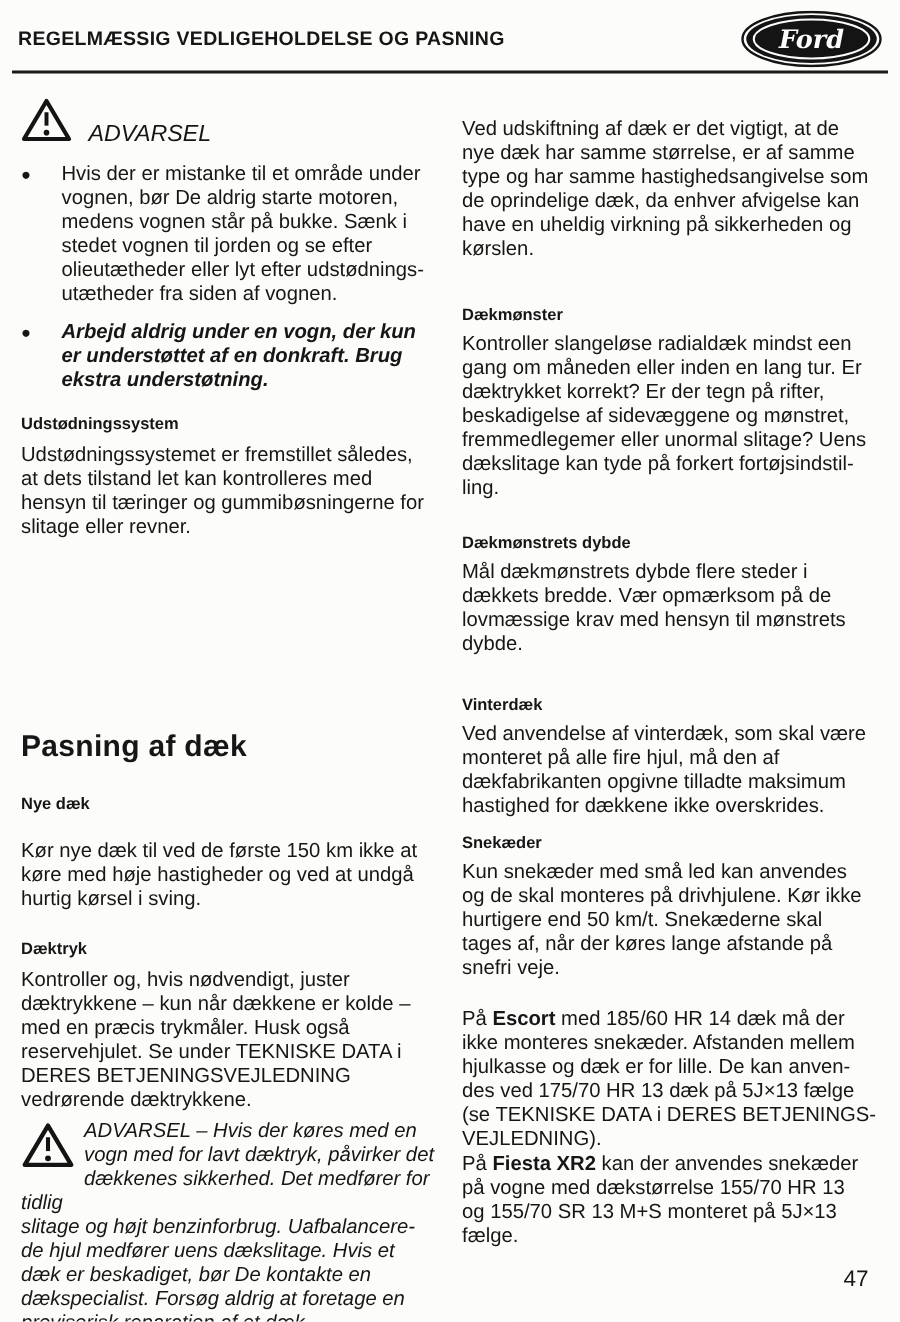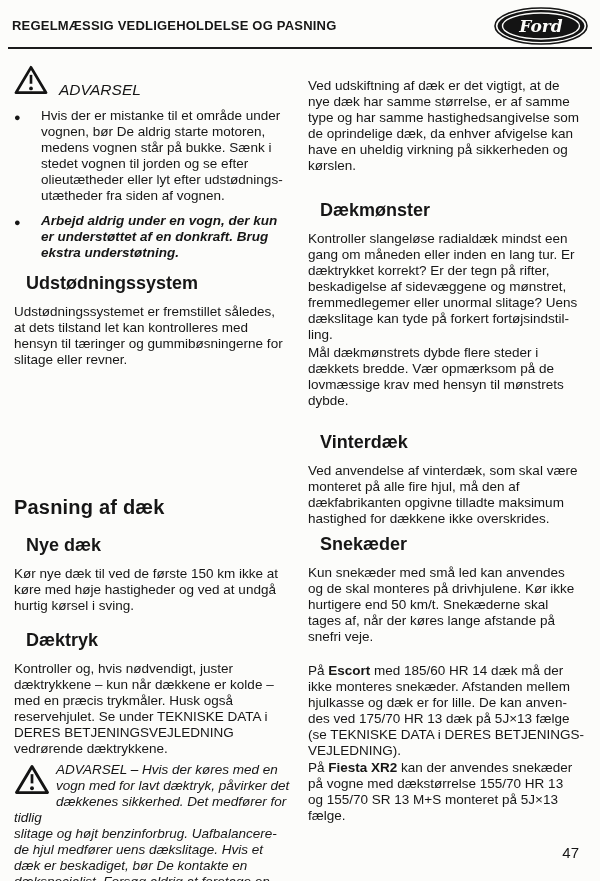--- a/index.html
+++ b/index.html
@@ -22,34 +22,34 @@
     font-size:13px; font-weight:bold; letter-spacing:0.2px;
     white-space:nowrap;
   }
   .rule { border:none; border-top:2.6px solid #1b1b1b; margin:3px 8px 0 8px; }
   .columns { display:flex; gap:16px; padding:0 14px; }
   .col { width:50%; box-sizing:border-box; }
 
   p { margin:0; white-space:pre-line; }
   .it { }
   .bi { font-style:italic; font-weight:bold; }
-  .h { font-size:18px; font-weight:bold; line-height:18px; margin:12px; }
+  .h { font-size:11px; font-weight:bold; line-height:18px; margin:0; }
   .big-h { font-size:20px; font-weight:bold; line-height:24px; margin:0; letter-spacing:0.2px; }
 
   
   .warn-head { display:flex; align-items:flex-end; gap:11px; margin-top:16px; }
   .warn-head .advarsel { font-style:italic; font-size:15.5px; line-height:17px; padding-bottom:1px; }
   .bullet-item { display:flex; margin-top:9px; }
   .bullet-item .bullet { flex:none; width:27px; font-size:11px; line-height:16px; padding-top:1px; }
   .bullet-item .btxt { flex:1; }
   .m-exhaust-h { margin-top:13px; }
   .m-exhaust-p { margin-top:3px; }
   .m-big { margin-top:127px; }
   .m-new-h { margin-top:17px; }
-  .m-new-p { margin-top:2px; }
+  .m-new-p { margin-top:14px; }
   .m-press-h { margin-top:17px; }
   .m-press-p { margin-top:3px; }
   .warning2 { margin-top:5px; font-style:italic; }
   .tri-float { float:left; width:36px; height:31px; margin:2px 6px 0 0; }
 
   
   .m-intro { margin-top:29px; }
   .m-tread-h { margin-top:27px; }
   .m-tread-p { margin-top:2px; }
   .m-depth-h { margin-top:20px; }
@@ -168,20 +168,21 @@
 
       <h3 class="h m-tread-h">Dækmønster</h3>
       <p class="m-tread-p">Kontroller slangeløse radialdæk mindst een
 gang om måneden eller inden en lang tur. Er
 dæktrykket korrekt? Er der tegn på rifter,
 beskadigelse af sidevæggene og mønstret,
 fremmedlegemer eller unormal slitage? Uens
 dækslitage kan tyde på forkert fortøjsindstil-
 ling.</p>
 
+      <h3 class="h m-depth-h">Dækmønstrets dybde</h3>
       <p class="m-depth-p">Mål dækmønstrets dybde flere steder i
 dækkets bredde. Vær opmærksom på de
 lovmæssige krav med hensyn til mønstrets
 dybde.</p>
 
       <h3 class="h m-winter-h">Vinterdæk</h3>
       <p class="m-winter-p">Ved anvendelse af vinterdæk, som skal være
 monteret på alle fire hjul, må den af
 dækfabrikanten opgivne tilladte maksimum
 hastighed for dækkene ikke overskrides.</p>

